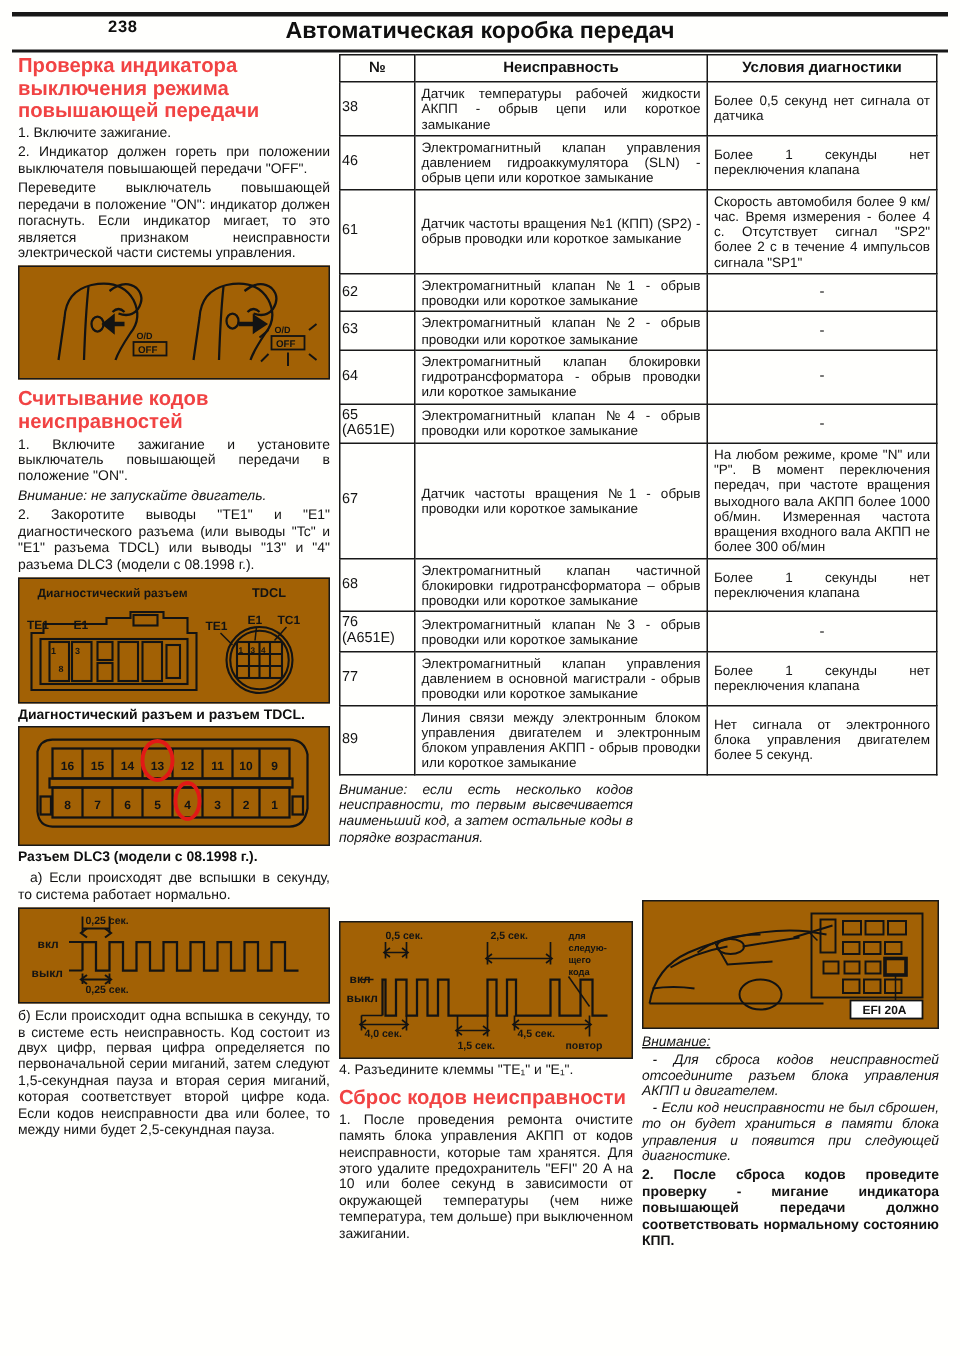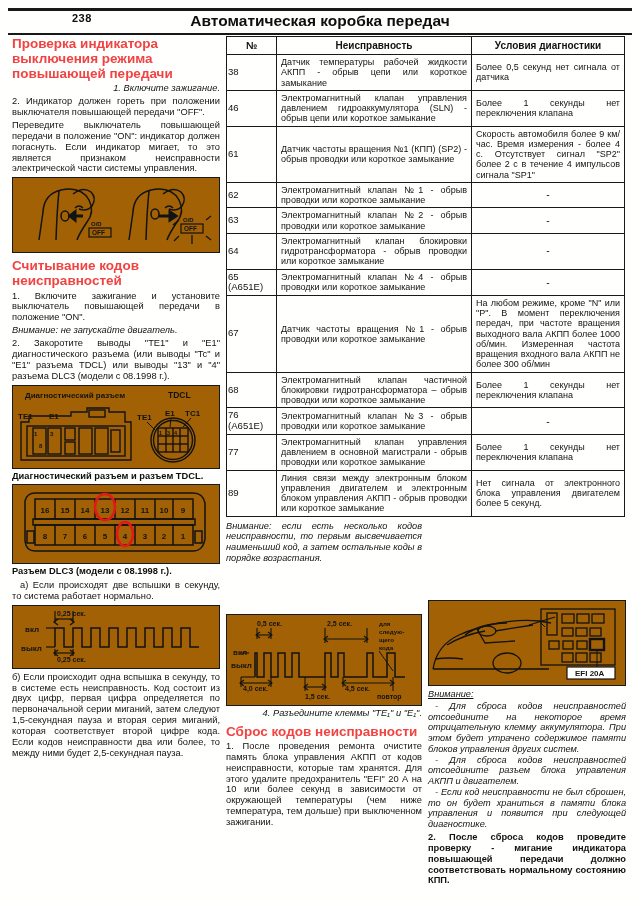--- a/index.html
+++ b/index.html
@@ -13,21 +13,21 @@
   .hdr{position:absolute;left:8px;top:8px;width:624px;height:26px;}
   .hdr-rule-top{position:absolute;left:0;top:0;width:624px;height:3px;background:#1a1a1a;}
   .hdr-rule-bot{position:absolute;left:0;top:25px;width:624px;height:2px;background:#1a1a1a;}
   .hdr-page-no{position:absolute;left:20px;top:4px;font-size:11px;font-weight:bold;color:#111;letter-spacing:.5px;margin-left:44px;}
   .hdr-title{position:absolute;left:0;top:4px;width:624px;text-align:center;font-size:15.5px;font-weight:bold;color:#111;}
   
   .colL{position:absolute;left:12px;top:36px;width:208px;}
   .colR{position:absolute;left:226px;top:36px;width:400px;}
   h2.sec{font-size:13.5px;font-weight:bold;line-height:1.12;margin:0 0 2px 0;color:#ef4444;}
   p.body{font-size:9.3px;line-height:1.17;margin:0 0 2px 0;text-align:justify;color:#141414;}
-  p.body.noj{text-align:right;font-style:italic;}
+  p.body.noj{text-align:left;}
   .ital{font-style:italic;}
   .u{text-decoration:underline;}
   .cap{font-size:9.3px;font-weight:bold;line-height:1.15;margin:1px 0 3px 0;color:#111;}
   
   .fig{border:1.6px solid #1b1b1b;background:#a16207;position:relative;margin:3px 0 2px 0;}
   svg{display:block;}
   
   .tbl-cap{font-size:9.6px;font-weight:bold;margin:0 0 2px 0;color:#111;}
   table.codes{border-collapse:collapse;width:398px;table-layout:fixed;}
   table.codes th,table.codes td{
@@ -407,19 +407,18 @@
             <rect x="161" y="52" width="11" height="9"></rect>
           </g>
           <rect x="161" y="38" width="14" height="11" fill="none" stroke="#151515" stroke-width="2.4"></rect>
           <line x1="168" y1="49" x2="168" y2="66" stroke="#151515" stroke-width="1"></line>
           <rect x="138" y="66" width="48" height="12" fill="#fff" stroke="#151515" stroke-width="1.2"></rect>
           <text x="146" y="75" font-size="8" font-weight="bold" fill="#151515" font-family="'Liberation Sans',sans-serif">EFI 20A</text>
           <path d="M110 20 L116 26" stroke="#151515" stroke-width="1"></path>
         </svg>
       </div>
       <p class="warn ital u" style="margin:3px 0 1px 0;text-decoration:underline;font-style:italic;">Внимание:</p>
-      <p class="warn" style="margin:0;text-indent:7px;">- Для сброса кодов неисправностей отсоедините на некоторое время отрицательную клемму аккумулятора. При этом будет утрачено содержимое памяти блоков управления других систем.</p>
       <p class="warn" style="margin:0;text-indent:7px;">- Для сброса кодов неисправностей отсоедините разъем блока управления АКПП и двигателем.</p>
       <p class="warn" style="margin:0;text-indent:7px;">- Если код неисправности не был сброшен, то он будет храниться в памяти блока управления и появится при следующей диагностике.</p>
       <p class="body" style="margin-top:2px;font-weight:bold;">2. После сброса кодов проведите проверку - мигание индикатора повышающей передачи должно соответствовать нормальному состоянию КПП.</p>
     </div>
   </div>
 </div>
 
 </body></html>

